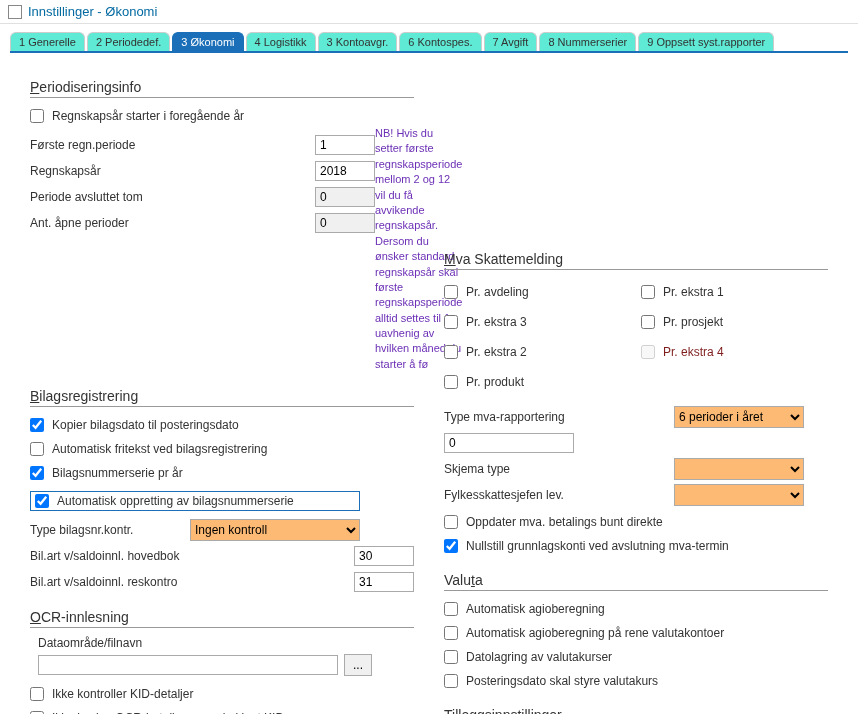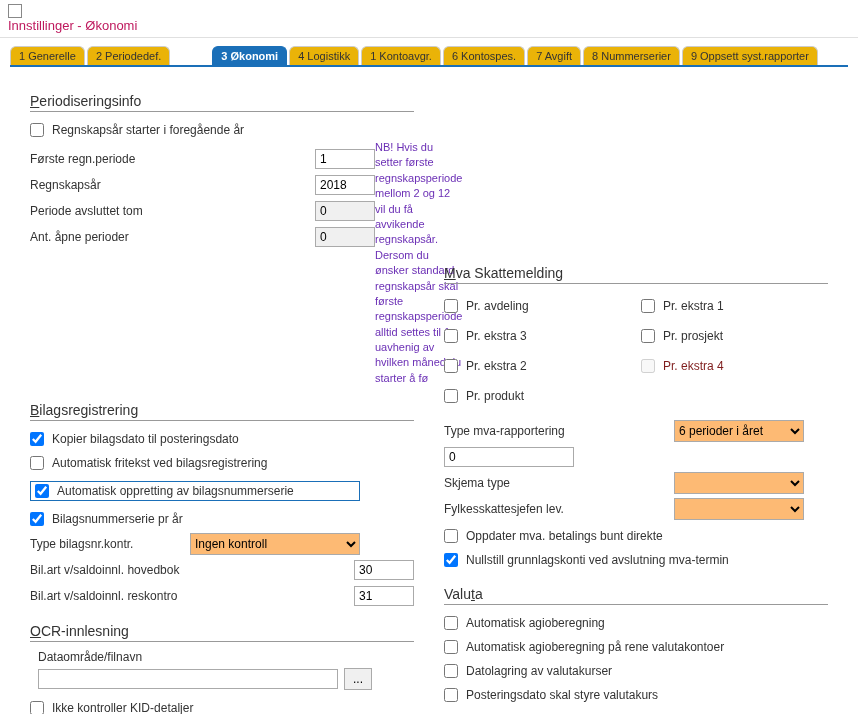--- a/index.html
+++ b/index.html
@@ -6,56 +6,54 @@
   body {
     margin: 0;
     font-family: "Segoe UI", Tahoma, sans-serif;
     font-size: 12px;
     background: #fff;
     color: #333;
     width: 858px;
   }
   .title-bar {
     display: flex;
-    align-items: flex-start;
+    align-items: center;
     padding: 4px 8px;
     background: #fff;
     border-bottom: 1px solid #e0e0e0;
     font-size: 13px;
-    color: #be185d;
-    flex-direction: column;
+    color: #0369a1;
   }
   .app-icon {
     width: 14px;
     height: 14px;
     border: 1px solid #888;
     margin-right: 6px;
   }
   .tabs {
     display: flex;
     margin: 8px 10px 0 10px;
     border-bottom: 2px solid #1a6fb8;
     gap: 2px;
   }
   .tab {
     padding: 3px 8px;
     font-size: 11px;
     border: 1px solid #ccc;
     border-bottom: none;
-    background: #eab308;
+    background: #5eead4;
     border-radius: 6px 6px 0 0;
     cursor: pointer;
     white-space: nowrap;
   }
   .tab.active {
     background: #1a6fb8;
     color: #fff;
     border-color: #1a6fb8;
-    font-weight: 700;
-    margin-left: 40px;
+    font-weight: 400;
   }
   .content {
     display: flex;
     padding: 10px 30px 20px 30px;
     gap: 30px;
   }
   .col {
     flex: 1;
     min-width: 0;
   }
@@ -164,21 +162,21 @@
 <div class="title-bar">
   <div class="app-icon"></div>
   <span>Innstillinger - Økonomi</span>
 </div>
 
 <div class="tabs">
   <div class="tab">1 Generelle</div>
   <div class="tab">2 Periodedef.</div>
   <div class="tab active">3 Økonomi</div>
   <div class="tab">4 Logistikk</div>
-  <div class="tab">1 Kontoavgr.</div>
+  <div class="tab">3 Kontoavgr.</div>
   <div class="tab">6 Kontospes.</div>
   <div class="tab">7 Avgift</div>
   <div class="tab">8 Nummerserier</div>
   <div class="tab">9 Oppsett syst.rapporter</div>
 </div>
 
 <div class="content">
 
   <div class="col">
 
@@ -219,27 +217,27 @@
     </div>
 
     <div class="check-row">
       <input type="checkbox" checked="" style="">
       <span>Kopier bilagsdato til posteringsdato</span>
     </div>
     <div class="check-row">
       <input type="checkbox" style="">
       <span>Automatisk fritekst ved bilagsregistrering</span>
     </div>
+    <div class="check-row">
+      <input type="checkbox" checked="" style="">
+      <span>Bilagsnummerserie pr år</span>
+    </div>
     <div class="check-row highlight">
       <input type="checkbox" checked="" style="">
       <span>Automatisk oppretting av bilagsnummerserie</span>
-    </div>
-    <div class="check-row">
-      <input type="checkbox" checked="" style="">
-      <span>Bilagsnummerserie pr år</span>
     </div>
 
     <div class="form-row">
       <label class="lbl" style="max-width:160px">Type bilagsnr.kontr.</label>
       <select class="med">
         <option>Ingen kontroll</option>
       </select>
     </div>
     <div class="form-row">
       <label class="lbl">Bil.art v/saldoinnl. hovedbok</label>

